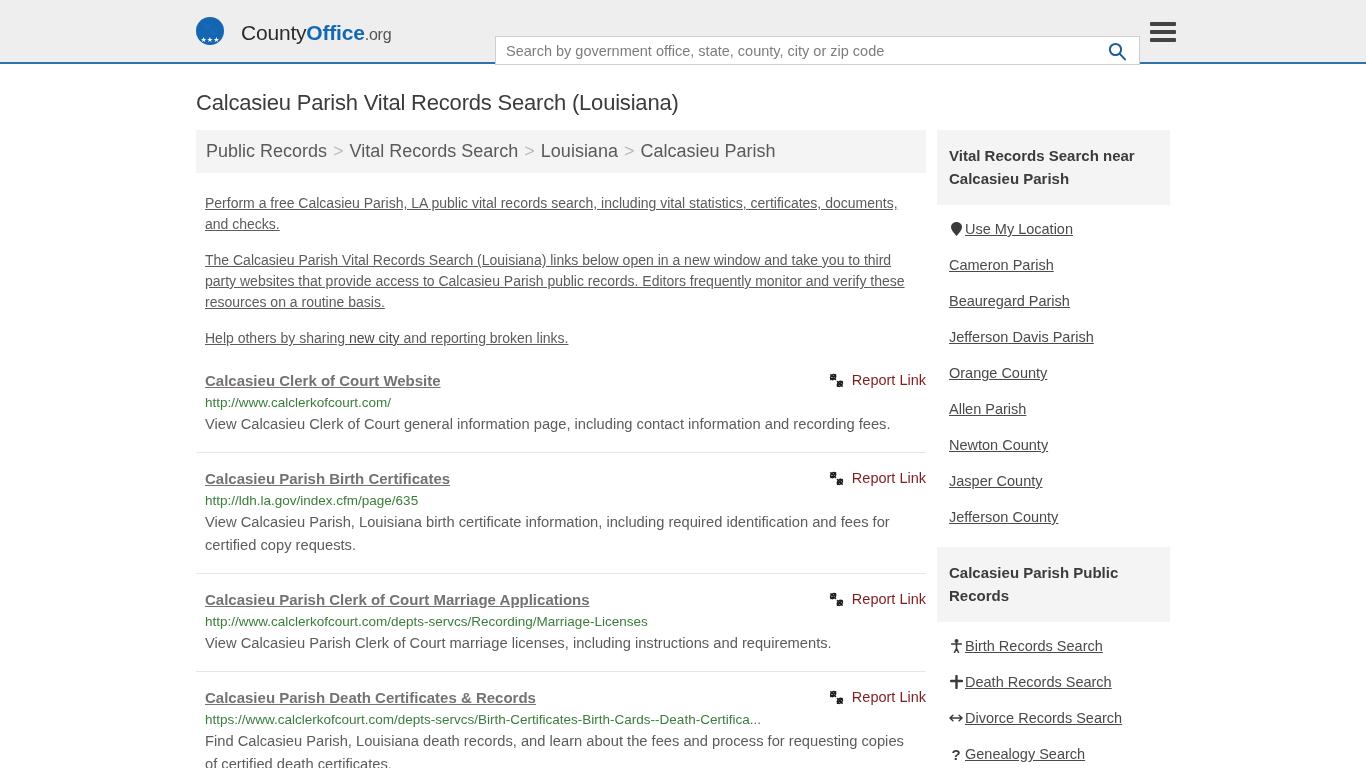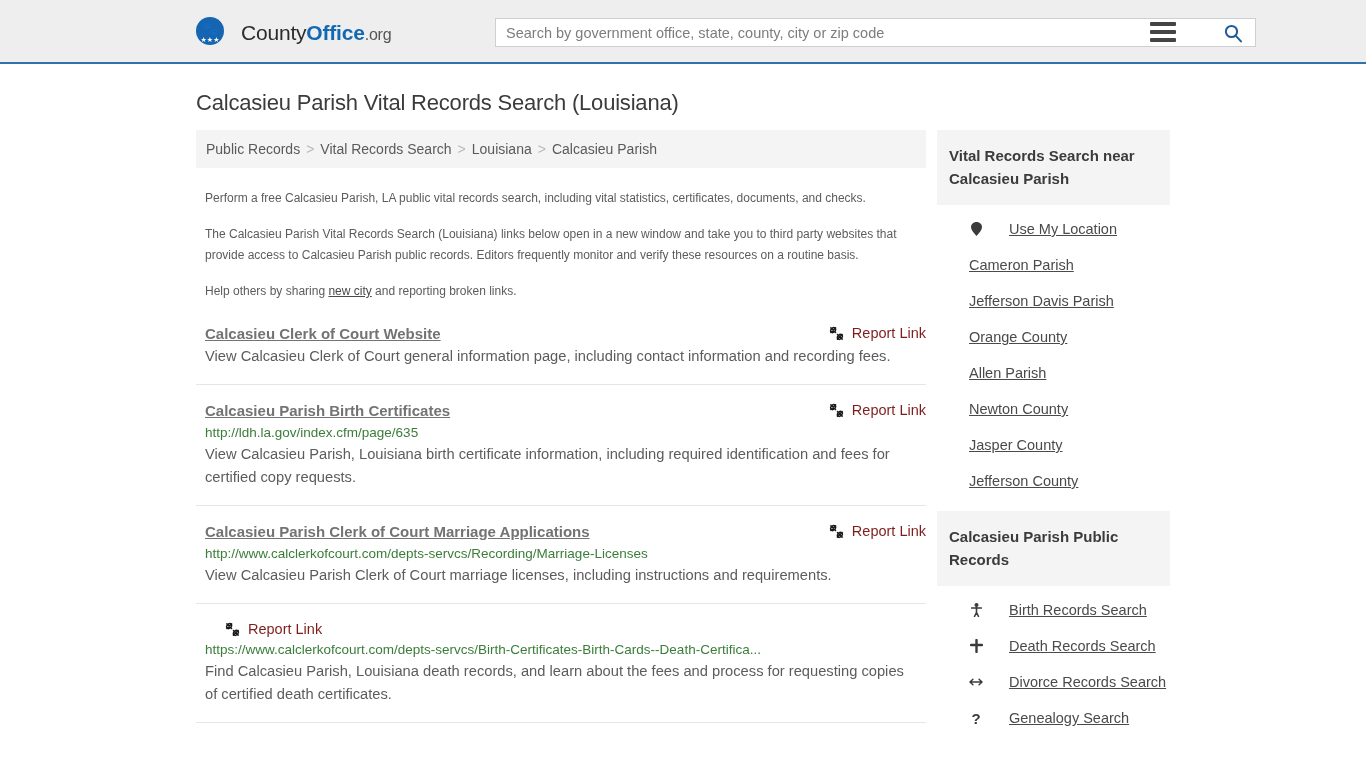--- a/index.html
+++ b/index.html
@@ -62,22 +62,22 @@
     letter-spacing: -0.2px;
     white-space: nowrap;
   }
   .brand-text .b-county { color: #2b2b2b; }
   .brand-text .b-office { color: #1268b3; font-weight: bold; }
   .brand-text .b-org { color: #555555; font-size: 16px; }
 
   .search-wrap {
     position: absolute;
     left: 495px;
-    top: 18px;
-    width: 761px;
+    top: 36px;
+    width: 645px;
     height: 29px;
     background: #ffffff;
     border: 1px solid #cfcfcf;
     display: flex;
     align-items: center;
   }
   .search-input {
     flex: 1 1 auto;
     height: 100%;
     border: 0;
@@ -133,43 +133,44 @@
     align-items: flex-start;
     gap: 0;
   }
   .col-main { width: 730px; flex: 0 0 730px; }
   .col-side { width: 233px; flex: 0 0 233px; margin-left: 11px; }
 
   
   .breadcrumb {
     background: #f4f4f4;
     padding: 11px 10px;
-    font-size: 14px;
+    font-size: 18px;
     color: #5a5a5a;
     display: flex;
     flex-wrap: wrap;
     align-items: center;
   }
   .breadcrumb a {
     color: #5a5a5a;
     text-decoration: none;
   }
   .breadcrumb .sep {
     color: #b9b9b9;
     margin: 0 6px;
   }
   .breadcrumb .crumb-last { color: #5a5a5a; }
 
   
   .intro p {
-    font-size: 12px;
+    font-size: 14px;
     line-height: 21px;
     color: #5c5c5c;
     margin: 15px 0 0 9px;
     max-width: 700px;
+    text-decoration: underline;
   }
   .intro p.first { margin-top: 20px; }
   .intro a.inline-link {
     color: #4a4a4a;
     text-decoration: underline;
     font-weight: normal;
   }
 
   
   .results { margin-top: 22px; }
@@ -234,25 +235,24 @@
     padding: 14px 12px 15px 12px;
     font-size: 15px;
     font-weight: bold;
     color: #3b3b3b;
     line-height: 23px;
   }
   .side-list { padding: 6px 0 0 12px; }
   .side-item {
     display: flex;
     align-items: center;
-    gap: 26px;
+    gap: 2px;
     padding: 9px 0 9px 0;
     font-size: 14.5px;
     line-height: 18px;
-    margin-left: 20px;
   }
   .side-item a {
     color: #4a4a4a;
     text-decoration: underline;
     cursor: pointer;
   }
   .side-item .s-ico {
     width: 14px;
     flex: 0 0 14px;
     display: inline-flex;
@@ -326,20 +326,21 @@
                   <svg width="15" height="15" viewBox="0 0 16 16">
                     <path d="M2 2 L7 7 M2 7 L7 2" stroke="#1a1a1a" stroke-width="1.6" fill="none" stroke-linecap="round"></path>
                     <path d="M9 9 L14 14 M9 14 L14 9" stroke="#1a1a1a" stroke-width="1.6" fill="none" stroke-linecap="round"></path>
                     <ellipse cx="4.4" cy="4.4" rx="3" ry="2.1" transform="rotate(-45 4.4 4.4)" fill="none" stroke="#1a1a1a" stroke-width="1.5"></ellipse>
                     <ellipse cx="11.6" cy="11.6" rx="3" ry="2.1" transform="rotate(-45 11.6 11.6)" fill="none" stroke="#1a1a1a" stroke-width="1.5"></ellipse>
                   </svg>
                 </span>
                 <span>Report Link</span>
               </div>
             </div>
+            <a class="result-url" href="#">http://www.calclerkofcourt.com/</a>
             <div class="result-desc">View Calcasieu Clerk of Court general information page, including contact information and recording fees.</div>
           </div>
           <div class="result">
             <div class="result-head">
               <a class="result-title" href="#">Calcasieu Parish Birth Certificates</a>
               <div class="report-link">
                 <span class="unlink-ico">
                   <svg width="15" height="15" viewBox="0 0 16 16">
                     <path d="M2 2 L7 7 M2 7 L7 2" stroke="#1a1a1a" stroke-width="1.6" fill="none" stroke-linecap="round"></path>
                     <path d="M9 9 L14 14 M9 14 L14 9" stroke="#1a1a1a" stroke-width="1.6" fill="none" stroke-linecap="round"></path>
@@ -366,20 +367,21 @@
                   </svg>
                 </span>
                 <span>Report Link</span>
               </div>
             </div>
             <a class="result-url" href="#">http://www.calclerkofcourt.com/depts-servcs/Recording/Marriage-Licenses</a>
             <div class="result-desc">View Calcasieu Parish Clerk of Court marriage licenses, including instructions and requirements.</div>
           </div>
           <div class="result">
             <div class="result-head">
+              <a class="result-title" href="#">Calcasieu Parish Death Certificates &amp; Records</a>
               <div class="report-link">
                 <span class="unlink-ico">
                   <svg width="15" height="15" viewBox="0 0 16 16">
                     <path d="M2 2 L7 7 M2 7 L7 2" stroke="#1a1a1a" stroke-width="1.6" fill="none" stroke-linecap="round"></path>
                     <path d="M9 9 L14 14 M9 14 L14 9" stroke="#1a1a1a" stroke-width="1.6" fill="none" stroke-linecap="round"></path>
                     <ellipse cx="4.4" cy="4.4" rx="3" ry="2.1" transform="rotate(-45 4.4 4.4)" fill="none" stroke="#1a1a1a" stroke-width="1.5"></ellipse>
                     <ellipse cx="11.6" cy="11.6" rx="3" ry="2.1" transform="rotate(-45 11.6 11.6)" fill="none" stroke="#1a1a1a" stroke-width="1.5"></ellipse>
                   </svg>
                 </span>
                 <span>Report Link</span>
@@ -399,20 +401,23 @@
             <div class="side-item">
               <span class="s-ico">
                 <svg width="11" height="14" viewBox="0 0 11 14">
                   <path d="M5.5 0C2.5 0 0 2.3 0 5.1c0 3.6 5.5 8.9 5.5 8.9S11 8.7 11 5.1C11 2.3 8.5 0 5.5 0z" fill="#3b3b3b"></path>
                 </svg>
               </span>
               <a href="#">Use My Location</a>
             </div>
             <div class="side-item no-ico">
               <a href="#">Cameron Parish</a>
+            </div>
+            <div class="side-item no-ico">
+              <a href="#">Beauregard Parish</a>
             </div>
             <div class="side-item no-ico">
               <a href="#">Jefferson Davis Parish</a>
             </div>
             <div class="side-item no-ico">
               <a href="#">Orange County</a>
             </div>
             <div class="side-item no-ico">
               <a href="#">Allen Parish</a>
             </div>

